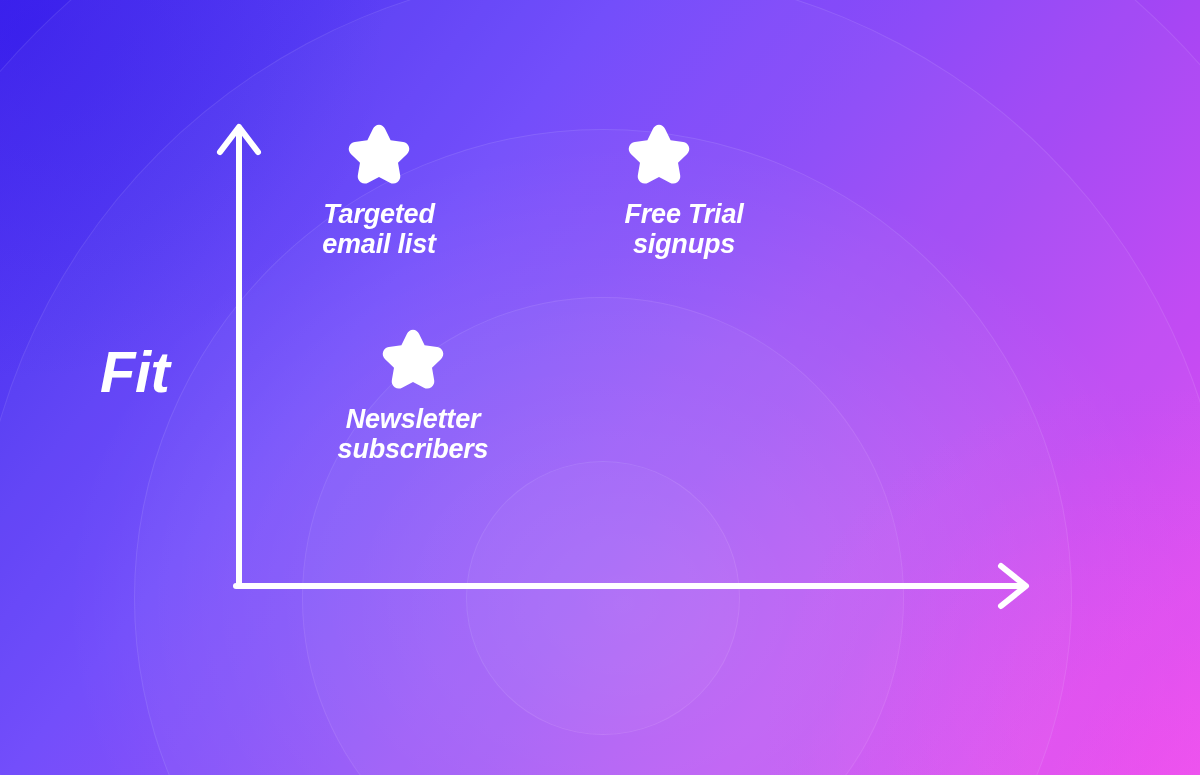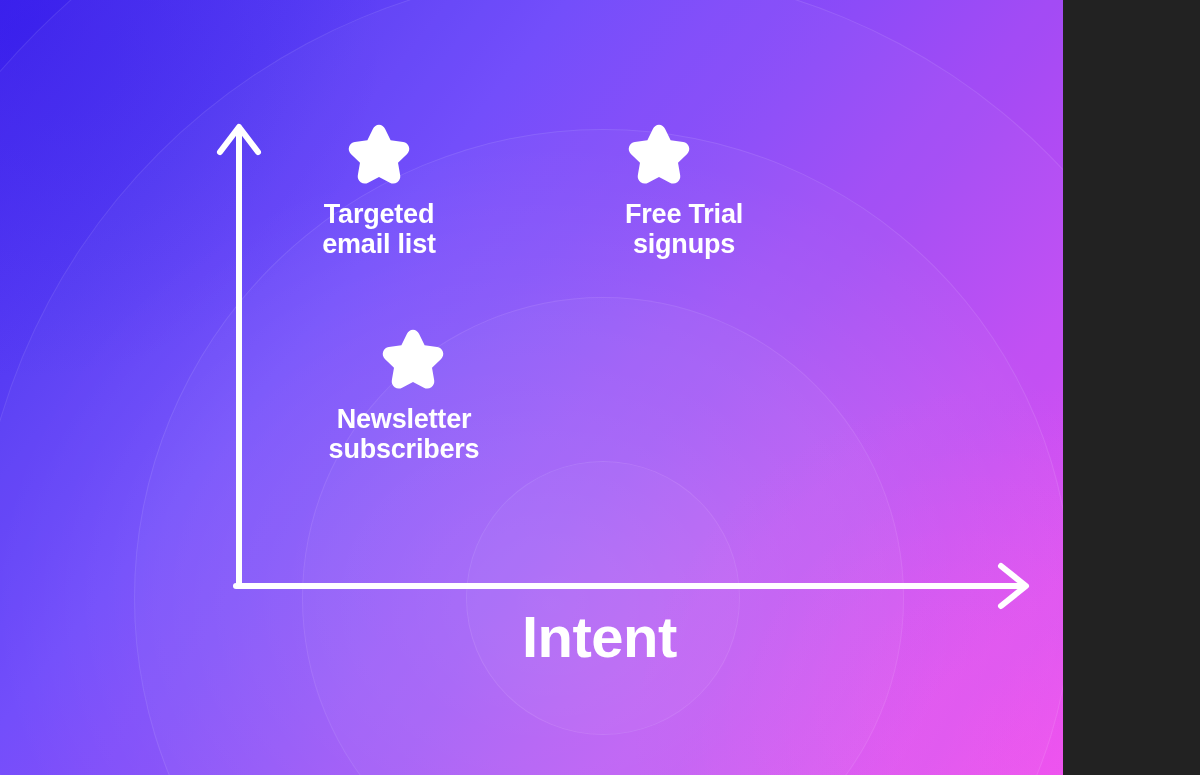--- a/index.html
+++ b/index.html
@@ -2,32 +2,33 @@
 <html><head>
 <meta charset="utf-8">
 <style>
   html, body {
     margin: 0;
     padding: 0;
     background: #222;
   }
   #canvas {
     position: relative;
-    width: 1063px;
+    width: 1200px;
     height: 775px;
     overflow: hidden;
     font-family: "Liberation Sans", sans-serif;
     background: linear-gradient(128deg,
         #4326ef 0%,
         #5236f4 18%,
         #6b44fb 34%,
         #8a46f8 52%,
         #a646f4 66%,
         #c546f3 82%,
         #e84ef2 100%);
+    font-style: italic;
   }
   
   .tint {
     position: absolute;
     inset: 0;
     pointer-events: none;
   }
   .tint.a {
     background: radial-gradient(ellipse 780px 640px at 52% 78%,
         rgba(255,255,255,0.13) 0%,
@@ -135,19 +136,19 @@
       <div class="point-label" style="left: 379px; top: 199px;">Targeted
 email list</div>
       <div class="star" style="left: 659px; top: 157px;"><svg width="66" height="66" viewBox="0 0 100 100">
           <path fill="#ffffff" d="M50 4 C54.2 4 57.4 6.6 59.1 10.2 L67.6 27.5 L86.7 30.3 C90.8 30.9 94 33.6 95.3 37.6 C96.6 41.5 95.6 45.5 92.6 48.4 L78.8 61.8 L82.1 80.8 C82.8 84.9 81.2 88.8 77.8 91.2 C74.4 93.7 70.2 94 66.5 92 L50 83.2 L33.5 92 C29.8 94 25.6 93.7 22.2 91.2 C18.8 88.8 17.2 84.9 17.9 80.8 L21.2 61.8 L7.4 48.4 C4.4 45.5 3.4 41.5 4.7 37.6 C6 33.6 9.2 30.9 13.3 30.3 L32.4 27.5 L40.9 10.2 C42.6 6.6 45.8 4 50 4 Z"></path>
         </svg></div>
       <div class="point-label" style="left: 684px; top: 199px;">Free Trial
 signups</div>
       <div class="star" style="left: 413px; top: 362px;"><svg width="66" height="66" viewBox="0 0 100 100">
           <path fill="#ffffff" d="M50 4 C54.2 4 57.4 6.6 59.1 10.2 L67.6 27.5 L86.7 30.3 C90.8 30.9 94 33.6 95.3 37.6 C96.6 41.5 95.6 45.5 92.6 48.4 L78.8 61.8 L82.1 80.8 C82.8 84.9 81.2 88.8 77.8 91.2 C74.4 93.7 70.2 94 66.5 92 L50 83.2 L33.5 92 C29.8 94 25.6 93.7 22.2 91.2 C18.8 88.8 17.2 84.9 17.9 80.8 L21.2 61.8 L7.4 48.4 C4.4 45.5 3.4 41.5 4.7 37.6 C6 33.6 9.2 30.9 13.3 30.3 L32.4 27.5 L40.9 10.2 C42.6 6.6 45.8 4 50 4 Z"></path>
         </svg></div>
-      <div class="point-label" style="left: 404px; top: 404px;">Newsletter
+      <div class="point-label" style="left: 413px; top: 404px;">Newsletter
 subscribers</div>
     </div>
 
-  <div class="axis-title" id="intent-title">Intent</div>
+  <div class="axis-title" id="fit-title">Fit</div>
 
 </div>
 
 </body></html>

